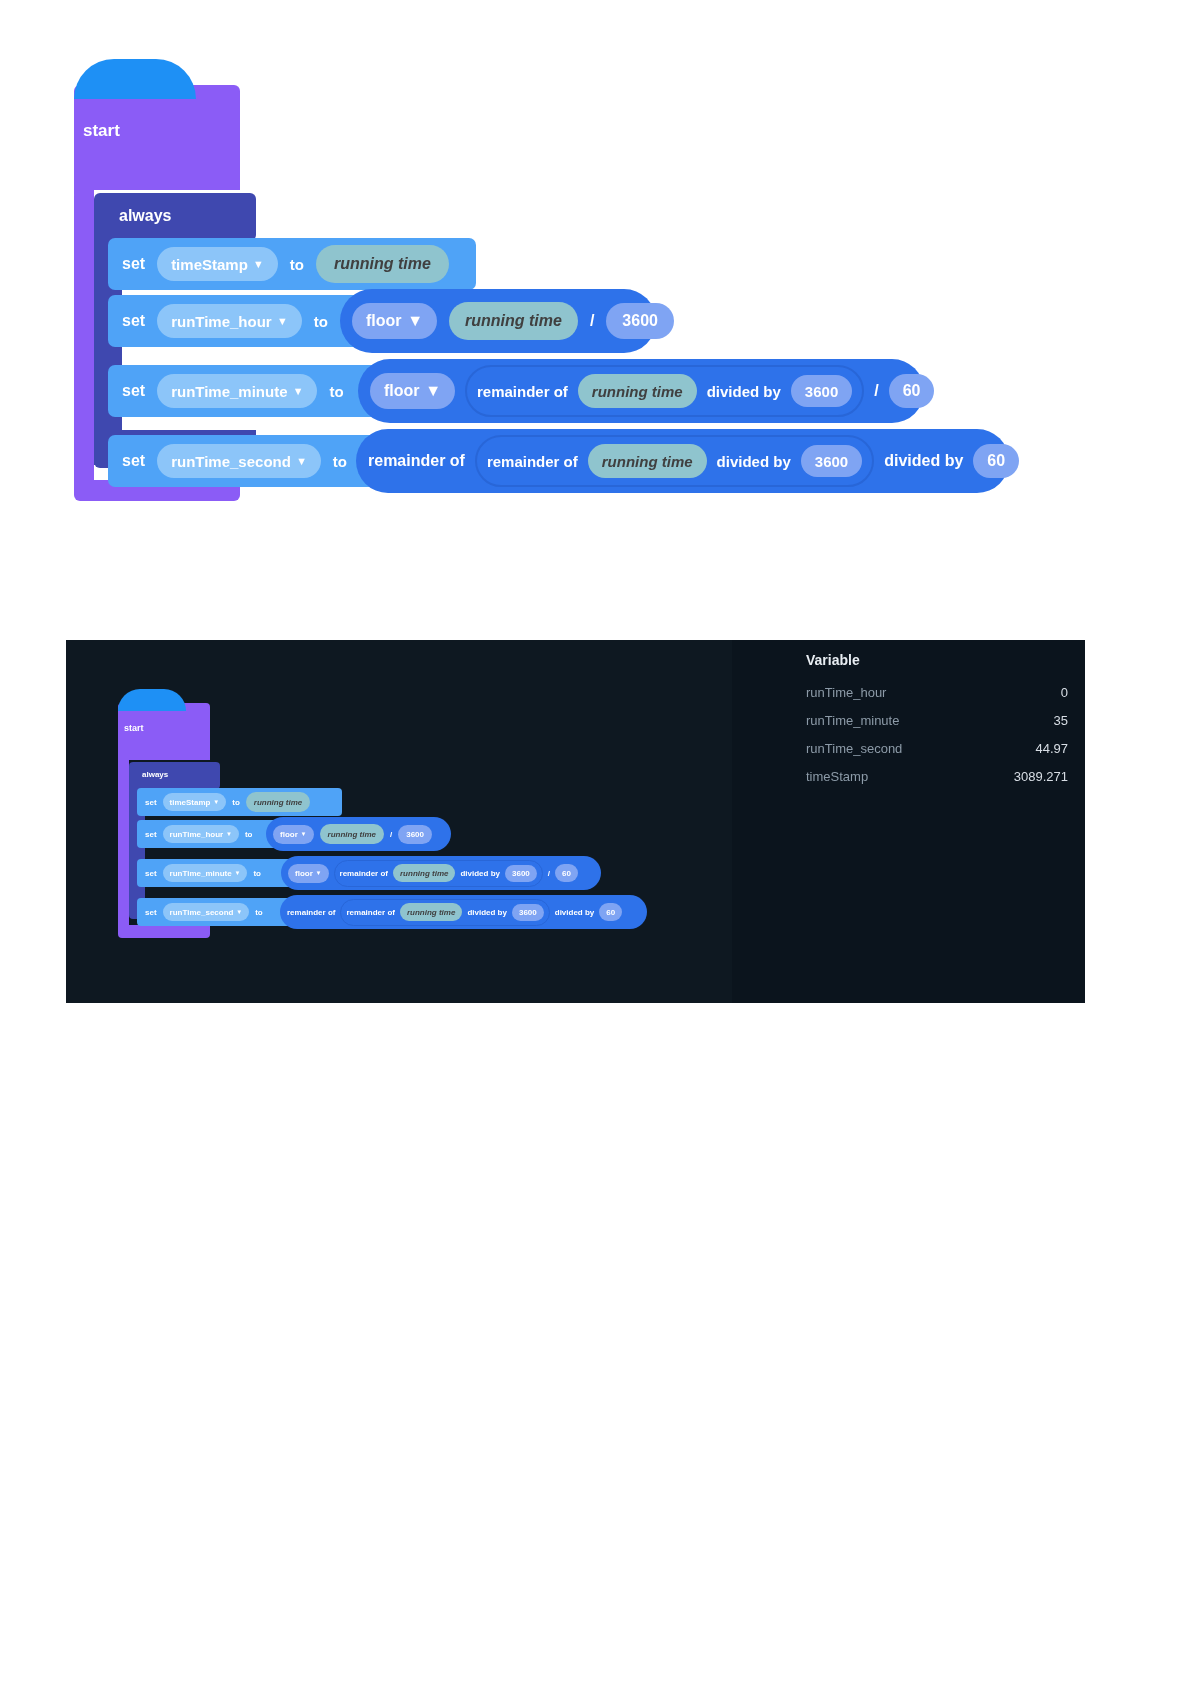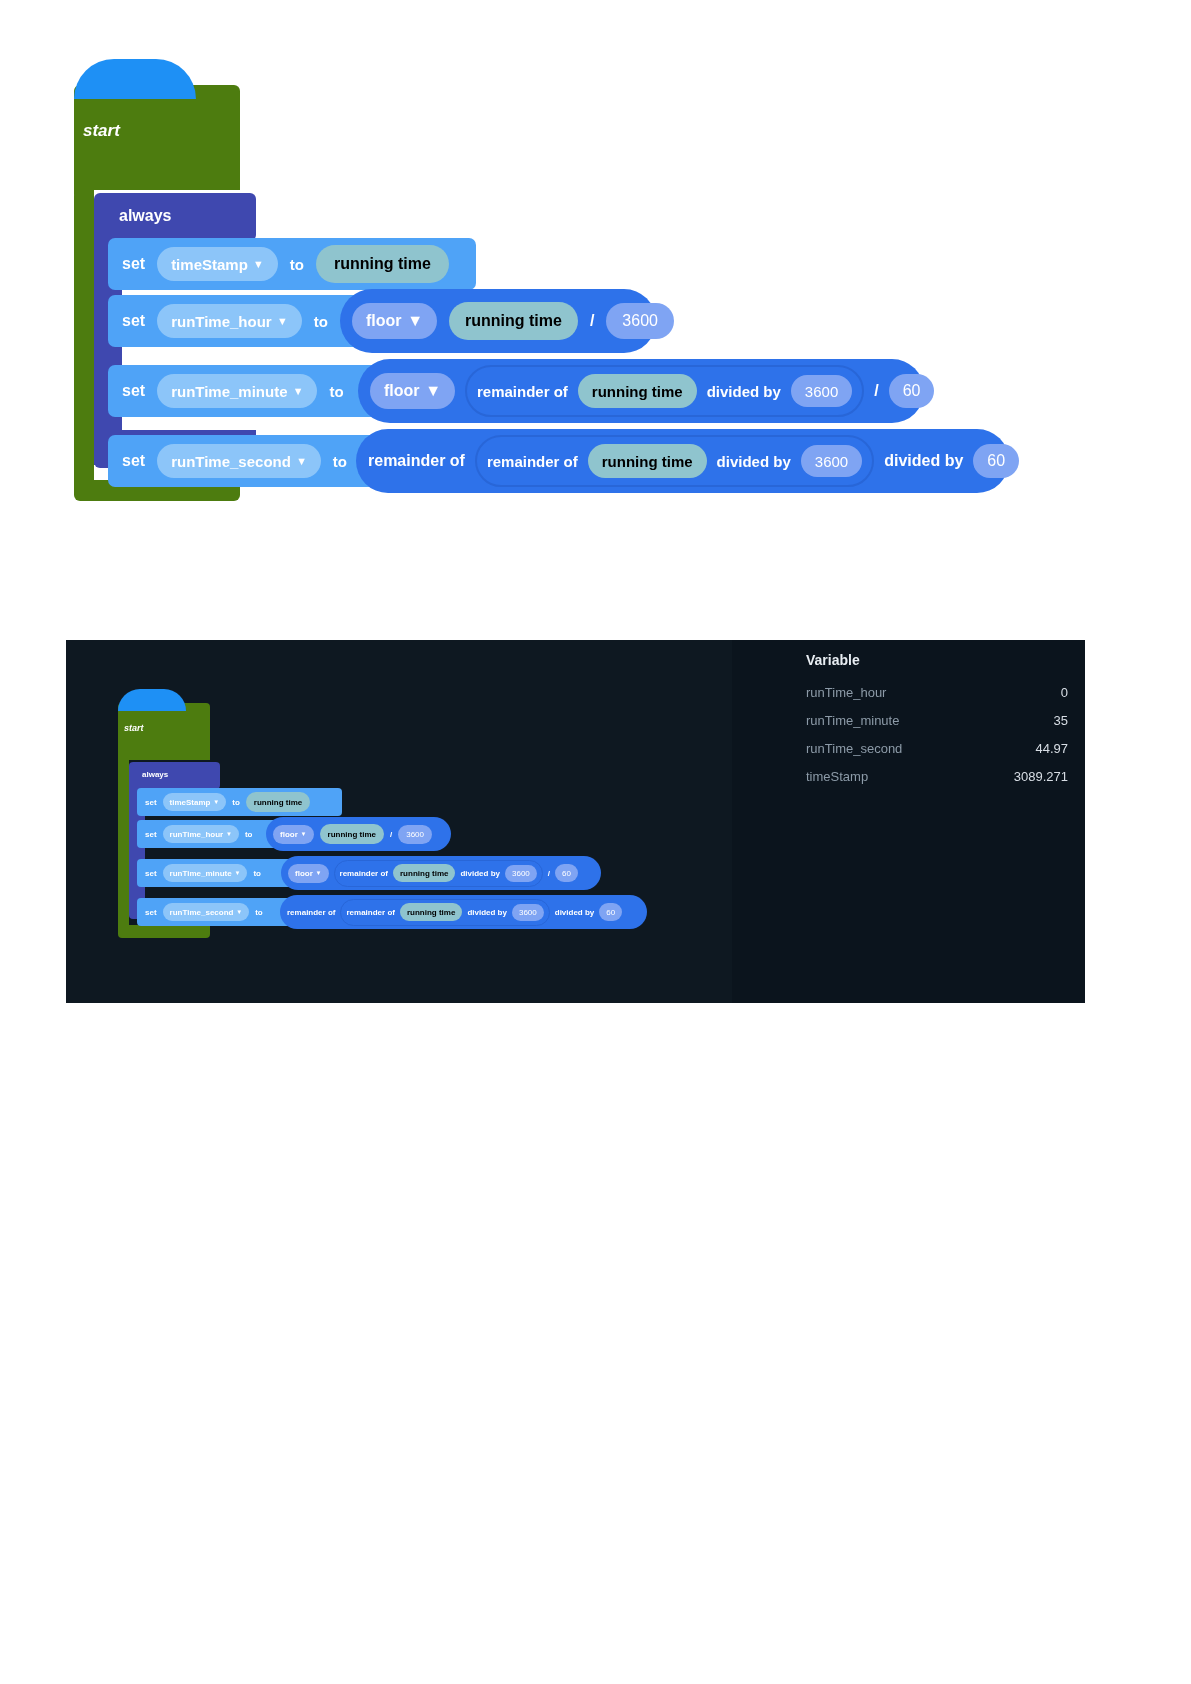--- a/index.html
+++ b/index.html
@@ -2,42 +2,42 @@
 <html><head>
 <meta charset="utf-8">
 <style>
   html,body{margin:0;padding:0;background:#ffffff;}
   body{width:1191px;height:1684px;position:relative;font-family:"Liberation Sans",sans-serif;overflow:hidden;}
 
   
   .diagram{position:absolute;}
 
   
-  .hat{position:absolute;background:#4d7c0f;border-radius:6px;font-style:italic;}
+  .hat{position:absolute;background:#8b5cf6;border-radius:6px;}
   .hat .hatcap{position:absolute;left:0;top:-26px;width:122px;height:40px;background:#1E90F5;border-radius:60px 60px 0 0;}
   .hat .hatlabel{position:absolute;color:#ffffff;font-weight:700;}
 
   
   .cblock{position:absolute;background:#3F48AF;border-radius:6px;}
   .cblock .clabel{position:absolute;color:#ffffff;font-weight:700;}
 
   
   .stmt{position:absolute;background:#4FA3F7;border-radius:7px;display:flex;align-items:center;box-sizing:border-box;}
   .stmt .kw{color:#ffffff;font-weight:600;white-space:nowrap;}
   .dd{background:#8CC5F9;color:#ffffff;border-radius:999px;display:flex;align-items:center;justify-content:center;gap:.35em;white-space:nowrap;font-weight:600;box-sizing:border-box;}
   .dd .caret{font-size:.72em;line-height:1;}
 
   
   .op{background:#2E72EA;border-radius:999px;display:flex;align-items:center;box-sizing:border-box;white-space:nowrap;}
   .op .kw{color:#ffffff;font-weight:600;}
   .op-inner{background:#2E72EA;border:2px solid #2866D8;border-radius:999px;display:flex;align-items:center;box-sizing:border-box;white-space:nowrap;}
 
   
-  .sensepill{background:#8FC4CE;color:#000000;border-radius:999px;display:flex;align-items:center;justify-content:center;white-space:nowrap;font-weight:600;box-sizing:border-box;}
-  .numpill{background:#7FA4F3;color:#ffffff;border-radius:999px;display:flex;align-items:center;justify-content:center;white-space:nowrap;font-weight:400;box-sizing:border-box;}
+  .sensepill{background:#8FC4CE;color:#404040;border-radius:999px;display:flex;align-items:center;justify-content:center;white-space:nowrap;font-weight:600;box-sizing:border-box;font-style:italic;}
+  .numpill{background:#7FA4F3;color:#ffffff;border-radius:999px;display:flex;align-items:center;justify-content:center;white-space:nowrap;font-weight:700;box-sizing:border-box;}
   .opdd{background:#7FA4F3;color:#ffffff;border-radius:999px;display:flex;align-items:center;justify-content:center;gap:.35em;white-space:nowrap;font-weight:600;box-sizing:border-box;}
 
   .loopicon{position:absolute;color:#ffffff;}
 
   
   #ide{position:absolute;left:66px;top:640px;width:1019px;height:363px;background:#0E1821;}
   #ide-canvas{position:absolute;left:0;top:0;width:666px;height:363px;background:#0E1821;}
   #ide-panel{position:absolute;left:666px;top:0;width:353px;height:363px;background:#0B141D;}
   #ide-panel .ptitle{position:absolute;left:74px;top:12px;color:#E8EDF2;font-size:14px;font-weight:700;}
   .varrow{position:absolute;left:74px;width:262px;height:27px;}

